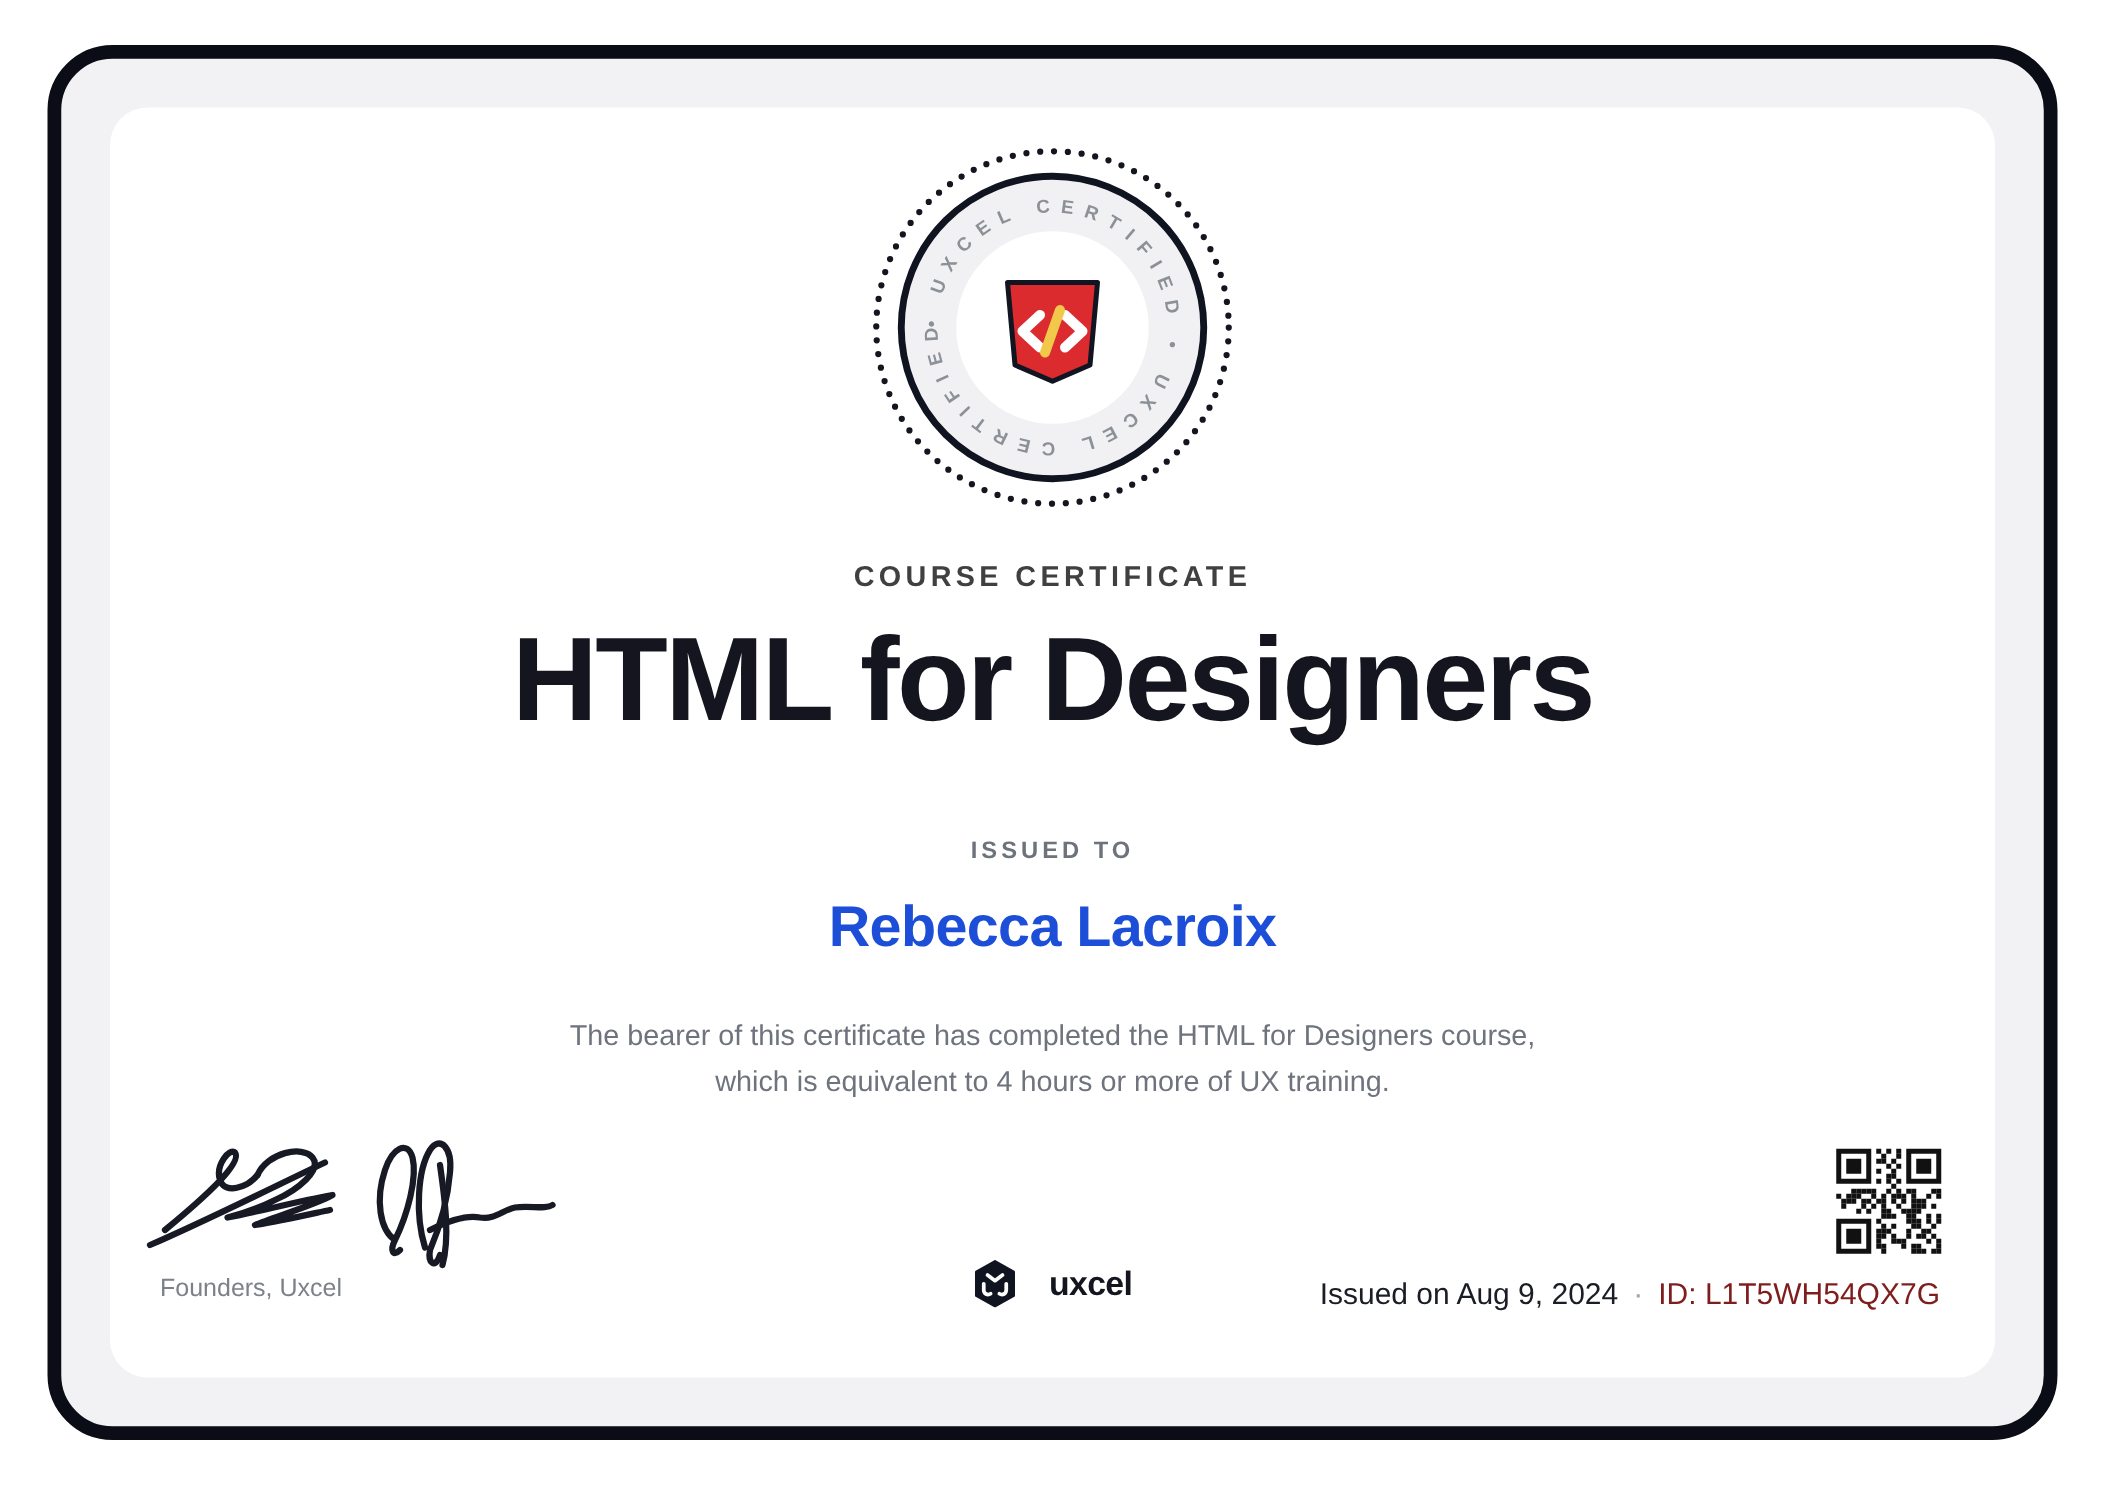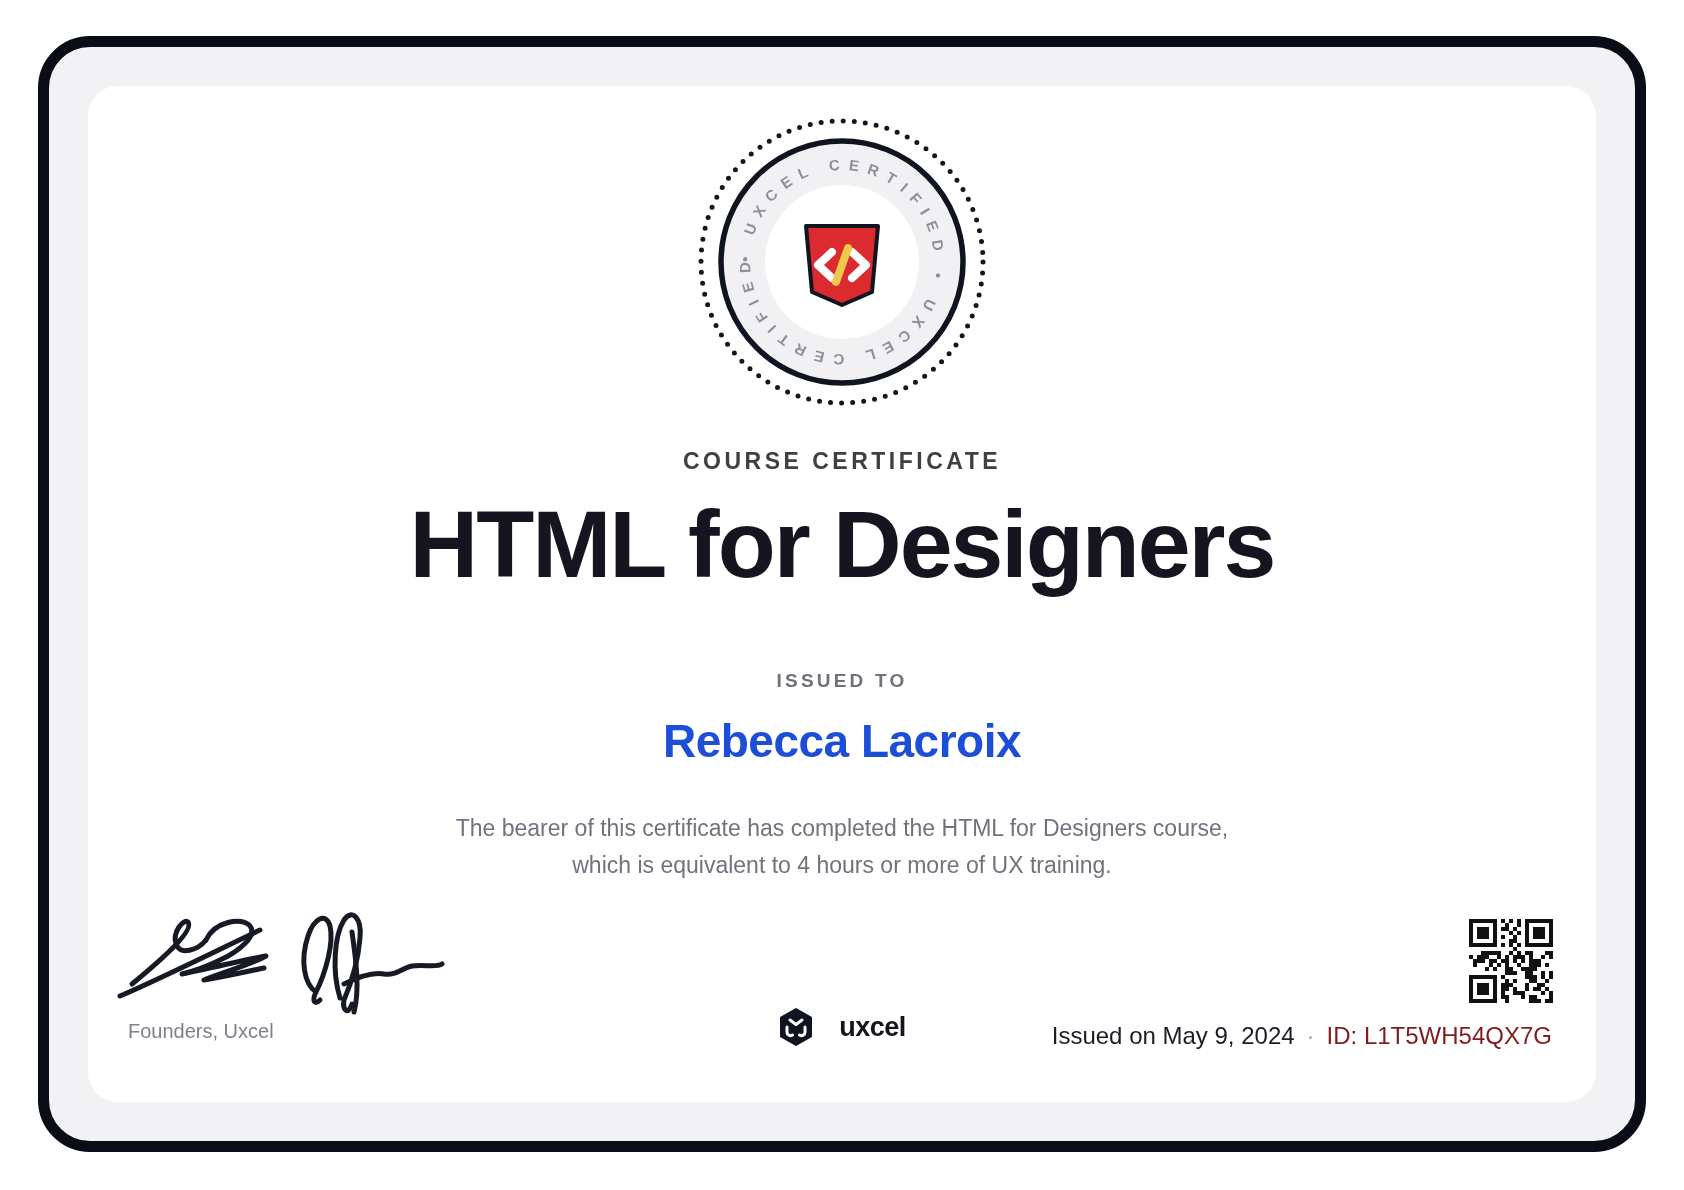--- a/index.html
+++ b/index.html
@@ -211,18 +211,18 @@
           <rect x="9" y="9" width="12" height="12" fill="#111"></rect>
           <rect x="57" y="1" width="28" height="28" fill="#111"></rect>
           <rect x="61" y="5" width="20" height="20" fill="#fff"></rect>
           <rect x="65" y="9" width="12" height="12" fill="#111"></rect>
           <rect x="1" y="57" width="28" height="28" fill="#111"></rect>
           <rect x="5" y="61" width="20" height="20" fill="#fff"></rect>
           <rect x="9" y="65" width="12" height="12" fill="#111"></rect>
         </svg>
 
       <div class="issue-line">
-        <span>Issued on May 9, 2024</span><span class="sep">·</span><span class="cid">ID: L1T5WH54QX7G</span>
+        <span>Issued on Aug 9, 2024</span><span class="sep">·</span><span class="cid">ID: L1T5WH54QX7G</span>
       </div>
 
     </div>
   </div>
 </div>
 
 </body></html>

